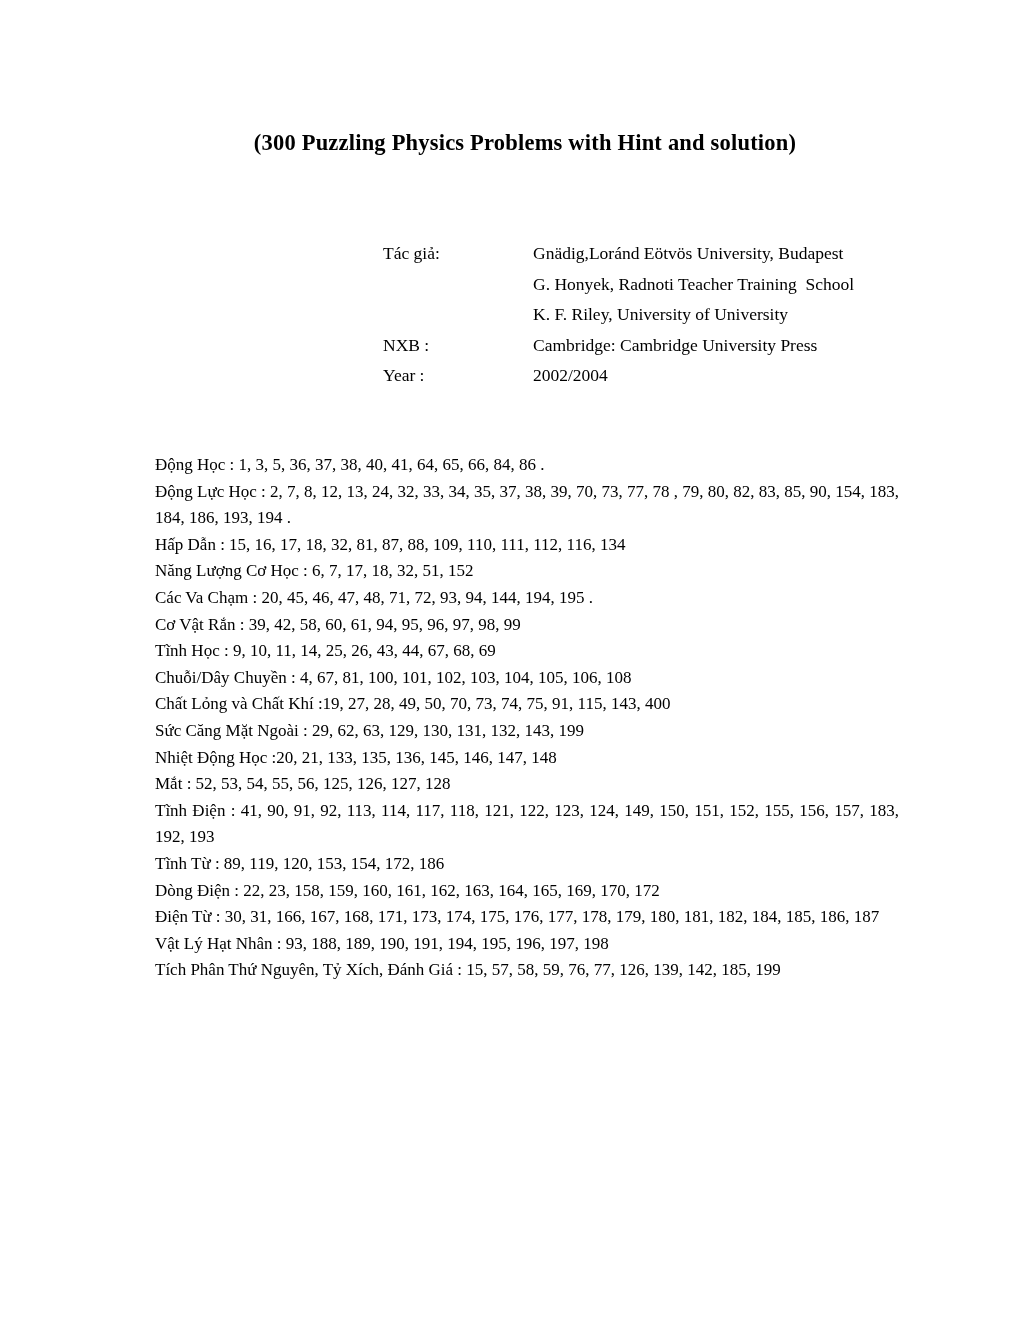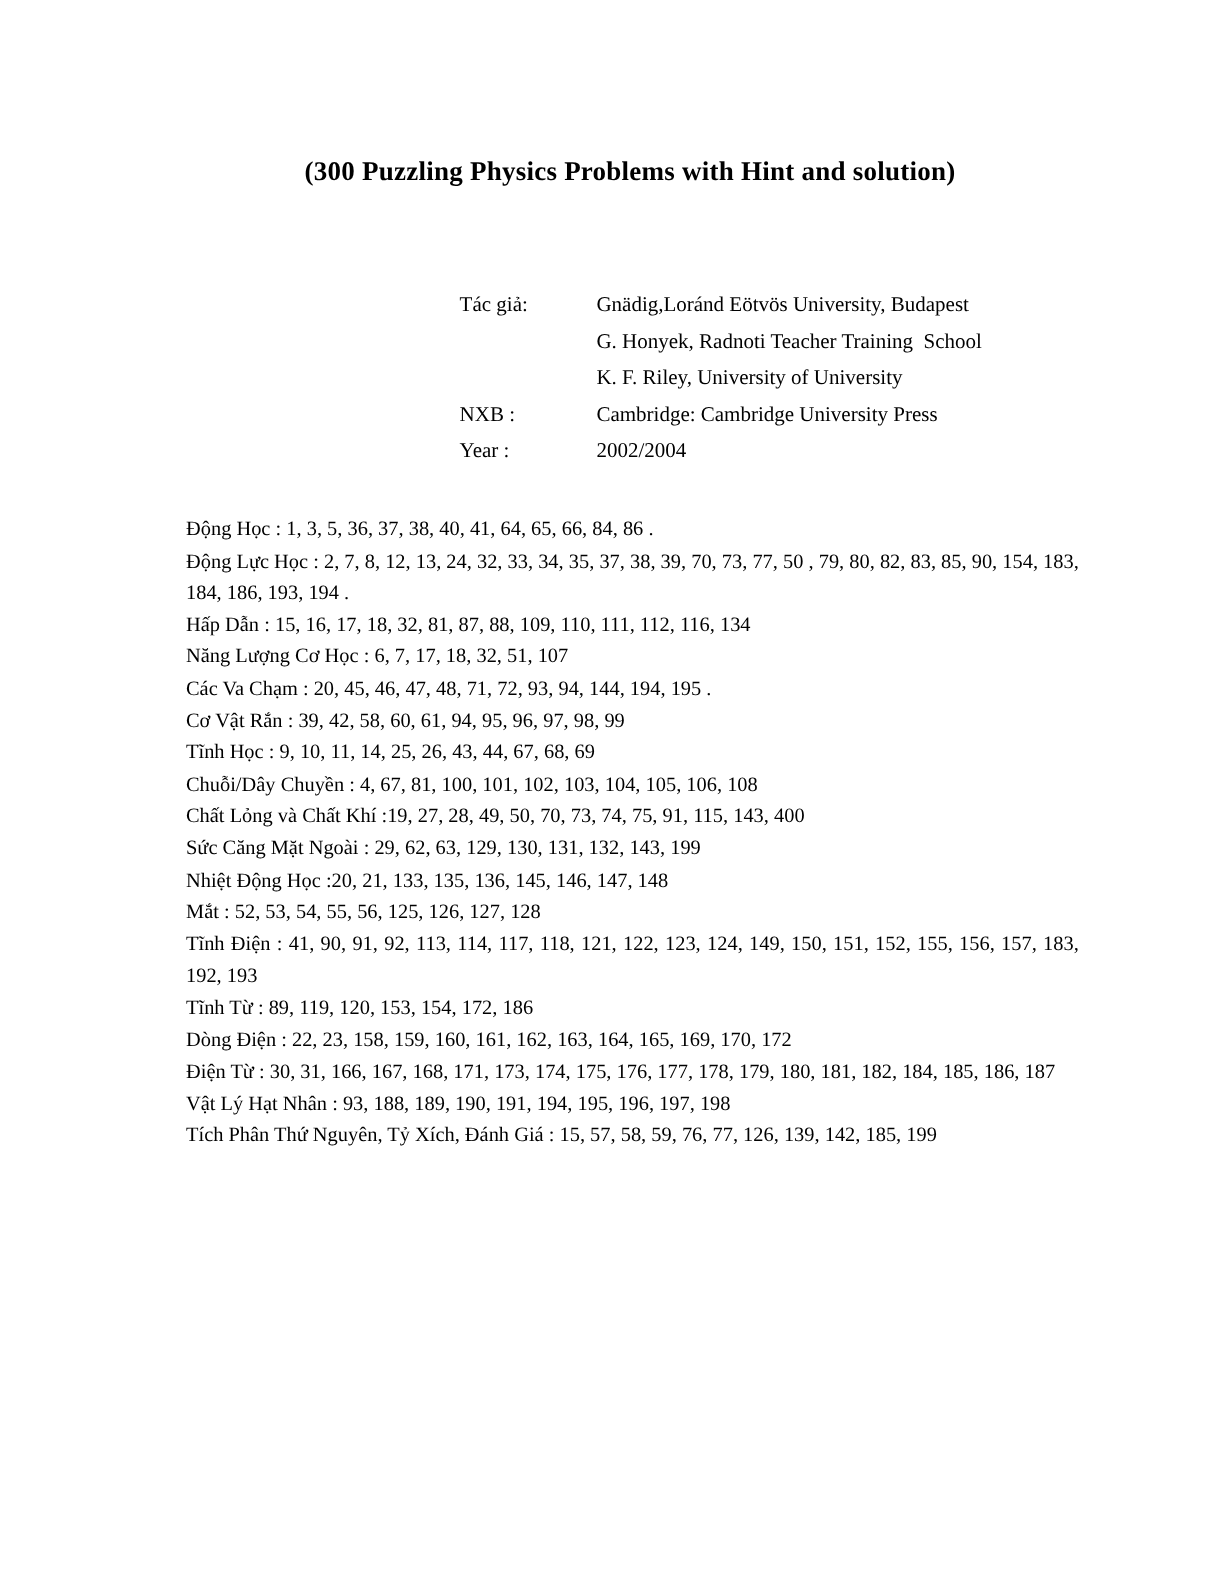--- a/index.html
+++ b/index.html
@@ -32,33 +32,34 @@
   }
   .meta-block {
     position: absolute;
     top: 238px;
     left: 383px;
   }
   .meta-row {
     display: flex;
     font-size: 17.5px;
     line-height: 30.5px;
+    gap: 36px;
   }
   .meta-label {
     display: inline-block;
     width: 114px;
     flex: 0 0 114px;
     white-space: pre;
   }
   .meta-value {
     white-space: pre;
   }
   .topics-block {
     position: absolute;
-    top: 428px;
+    top: 452px;
     left: 155px;
     width: 744px;
   }
   .topic-line {
     margin: 0;
     font-size: 17px;
     line-height: 26.6px;
     text-align: justify;
     text-justify: inter-word;
   }
@@ -90,23 +91,23 @@
         <span class="meta-value">Cambridge: Cambridge University Press</span>
       </div>
       <div class="meta-row">
         <span class="meta-label">Year :</span>
         <span class="meta-value">2002/2004</span>
       </div>
     </div>
 
   <div class="topics-block" id="topics-block">
       <p class="topic-line">Động Học : 1, 3, 5, 36, 37, 38, 40, 41, 64, 65, 66, 84, 86 .</p>
-      <p class="topic-line">Động Lực Học : 2, 7, 8, 12, 13, 24, 32, 33, 34, 35, 37, 38, 39, 70, 73, 77, 50 , 79, 80, 82, 83, 85, 90, 154, 183, 184, 186, 193, 194 .</p>
+      <p class="topic-line">Động Lực Học : 2, 7, 8, 12, 13, 24, 32, 33, 34, 35, 37, 38, 39, 70, 73, 77, 78 , 79, 80, 82, 83, 85, 90, 154, 183, 184, 186, 193, 194 .</p>
       <p class="topic-line">Hấp Dẫn : 15, 16, 17, 18, 32, 81, 87, 88, 109, 110, 111, 112, 116, 134</p>
-      <p class="topic-line">Năng Lượng Cơ Học : 6, 7, 17, 18, 32, 51, 107</p>
+      <p class="topic-line">Năng Lượng Cơ Học : 6, 7, 17, 18, 32, 51, 152</p>
       <p class="topic-line">Các Va Chạm : 20, 45, 46, 47, 48, 71, 72, 93, 94, 144, 194, 195 .</p>
       <p class="topic-line">Cơ Vật Rắn : 39, 42, 58, 60, 61, 94, 95, 96, 97, 98, 99</p>
       <p class="topic-line">Tĩnh Học : 9, 10, 11, 14, 25, 26, 43, 44, 67, 68, 69</p>
       <p class="topic-line">Chuỗi/Dây Chuyền : 4, 67, 81, 100, 101, 102, 103, 104, 105, 106, 108</p>
       <p class="topic-line">Chất Lỏng và Chất Khí :19, 27, 28, 49, 50, 70, 73, 74, 75, 91, 115, 143, 400</p>
       <p class="topic-line">Sức Căng Mặt Ngoài : 29, 62, 63, 129, 130, 131, 132, 143, 199</p>
       <p class="topic-line">Nhiệt Động Học :20, 21, 133, 135, 136, 145, 146, 147, 148</p>
       <p class="topic-line">Mắt : 52, 53, 54, 55, 56, 125, 126, 127, 128</p>
       <p class="topic-line">Tĩnh Điện : 41, 90, 91, 92, 113, 114, 117, 118, 121, 122, 123, 124, 149, 150, 151, 152, 155, 156, 157, 183, 192, 193</p>
       <p class="topic-line">Tĩnh Từ : 89, 119, 120, 153, 154, 172, 186</p>

